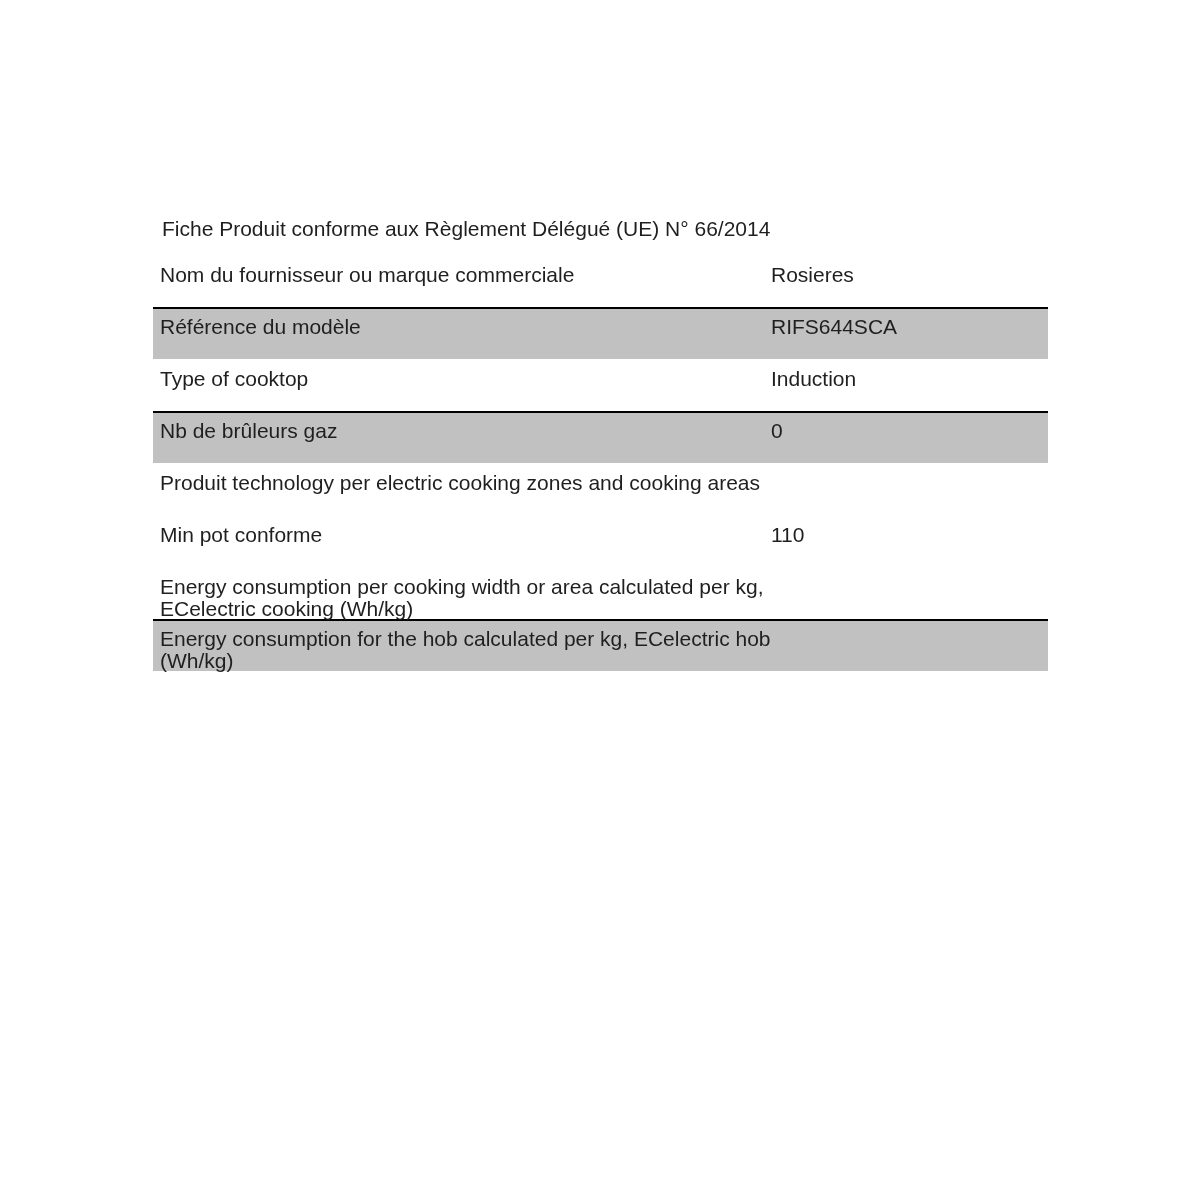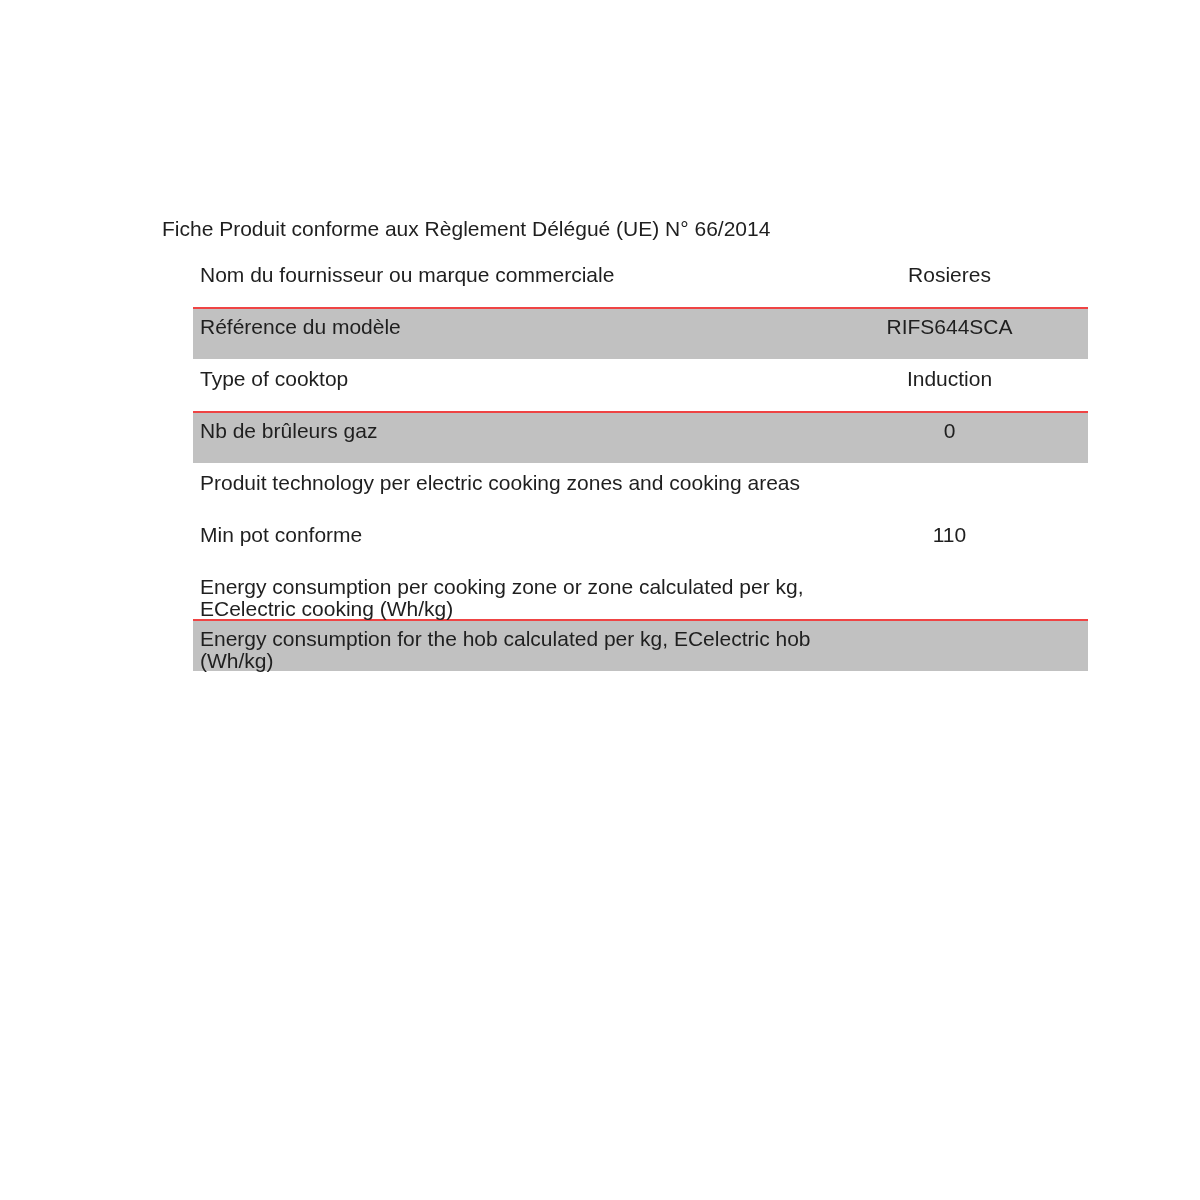--- a/index.html
+++ b/index.html
@@ -24,48 +24,47 @@
   .doc-title {
     font-size: 21px;
     line-height: 22px;
     margin: 0 0 15px 8px;
     padding-left: 1px;
     font-weight: 400;
     white-space: nowrap;
   }
   .spec-table {
     width: 895px;
-    margin-left: 40px;
   }
   .row {
     display: flex;
     align-items: flex-start;
     width: 895px;
     height: 52px;
     box-sizing: border-box;
     padding-top: 9px;
     background: #ffffff;
   }
   .row.shaded {
     background: #c1c1c1;
-    border-top: 2px solid #ef4444;
+    border-top: 2px solid #000000;
     padding-top: 7px;
   }
   .cell {
     font-size: 21px;
     line-height: 22px;
   }
   .cell.label {
     width: 618px;
     padding-left: 7px;
     box-sizing: border-box;
   }
   .cell.value {
     flex: 1;
-    text-align: center;
+    text-align: left;
   }
 </style>
 </head>
 <body>
 
 <div class="sheet">
   <div class="doc-title">Fiche Produit conforme aux Règlement Délégué (UE) N° 66/2014</div>
 
   <div class="spec-table">
     <div class="row">
@@ -86,21 +85,21 @@
     </div>
     <div class="row">
       <div class="cell label">Produit technology per electric cooking zones and cooking areas</div>
       <div class="cell value"></div>
     </div>
     <div class="row">
       <div class="cell label">Min pot conforme</div>
       <div class="cell value">110</div>
     </div>
     <div class="row">
-      <div class="cell label">Energy consumption per cooking zone or zone calculated per kg, ECelectric cooking (Wh/kg)</div>
+      <div class="cell label">Energy consumption per cooking width or area calculated per kg, ECelectric cooking (Wh/kg)</div>
       <div class="cell value"></div>
     </div>
     <div class="row shaded">
       <div class="cell label">Energy consumption for the hob calculated per kg, ECelectric hob (Wh/kg)</div>
       <div class="cell value"></div>
     </div>
   </div>
 </div>
 
 </body></html>

